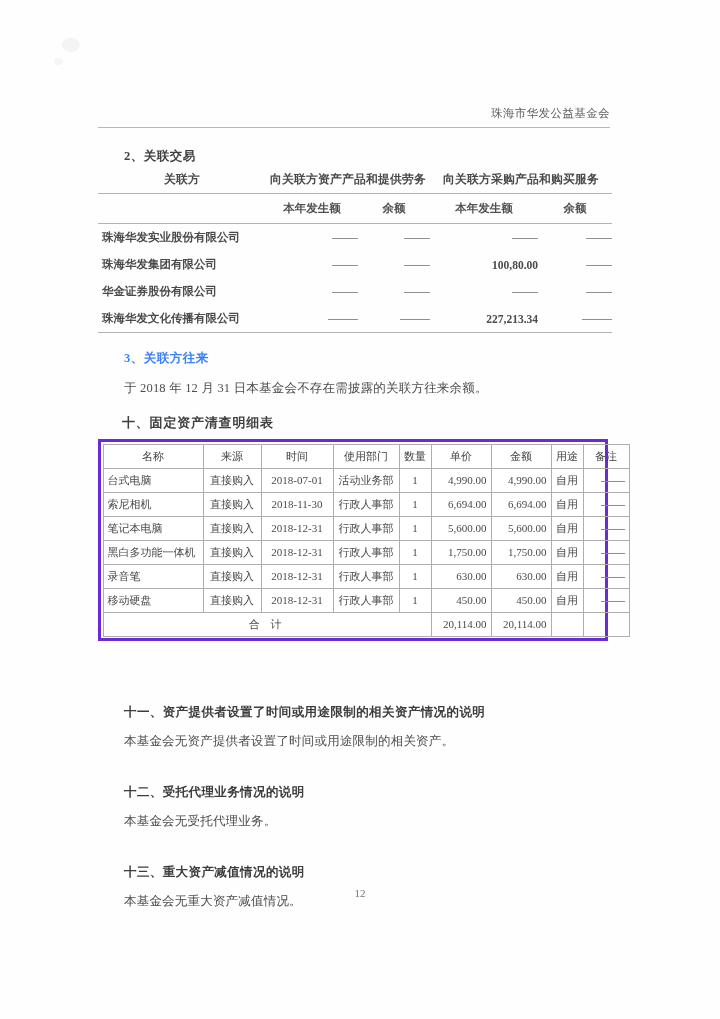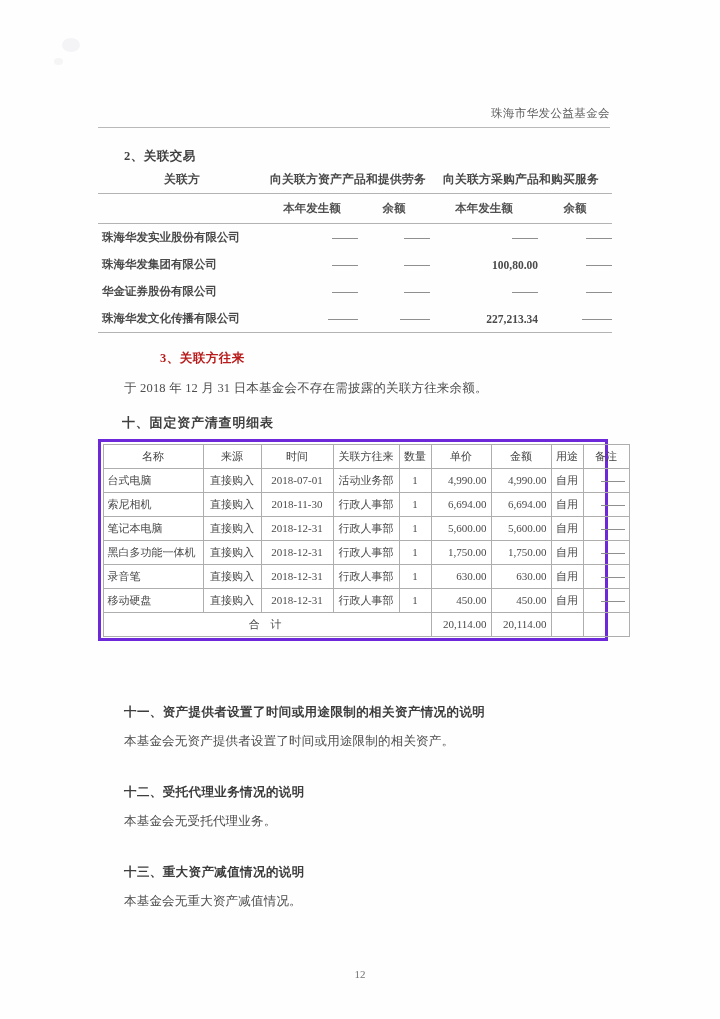--- a/index.html
+++ b/index.html
@@ -131,23 +131,22 @@
   }
   .dash.wide { width: 30px; }
 
   
   .sec3-title {
     position: absolute;
     left: 124px;
     top: 350px;
     font-size: 12.5px;
     font-weight: bold;
-    color: #b91c1c;
+    color: #3b82f6;
     letter-spacing: .5px;
-    margin-left: 36px;
   }
   .sec3-body {
     position: absolute;
     left: 124px;
     top: 380px;
     font-size: 12.5px;
     color: #4d4d4d;
     letter-spacing: .2px;
   }
 
@@ -232,21 +231,21 @@
   #t11 { top: 704px; }
   #b11 { top: 733px; }
   #t12 { top: 784px; }
   #b12 { top: 813px; }
   #t13 { top: 864px; }
   #b13 { top: 893px; }
 
   .page-number {
     position: absolute;
     left: 0;
-    top: 968px;
+    top: 887px;
     width: 720px;
     text-align: center;
     font-size: 11px;
     color: #737373;
   }
 </style>
 </head>
 <body>
 
 <div class="page">
@@ -346,21 +345,21 @@
         <col style="width:60px">
         <col style="width:60px">
         <col style="width:32px">
         <col style="width:46px">
       </colgroup>
       <thead>
         <tr id="fa-head">
             <th>名称</th>
             <th>来源</th>
             <th>时间</th>
-            <th>关联方往来</th>
+            <th>使用部门</th>
             <th>数量</th>
             <th>单价</th>
             <th>金额</th>
             <th>用途</th>
             <th>备注</th>
           </tr>
       </thead>
       <tbody id="fa-body">
           <tr>
             <td class="l">台式电脑</td>

